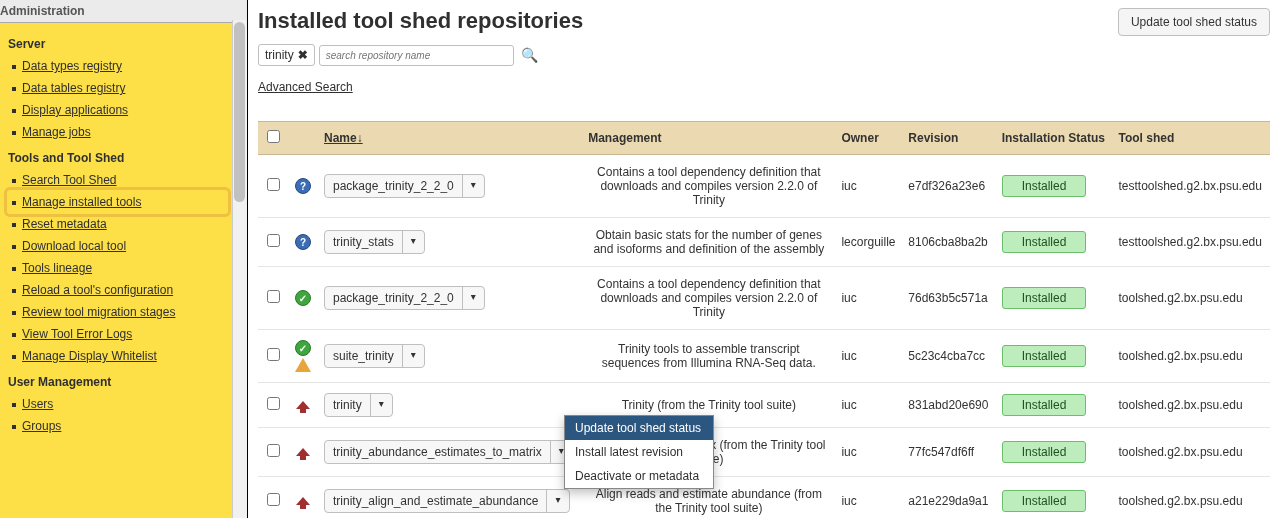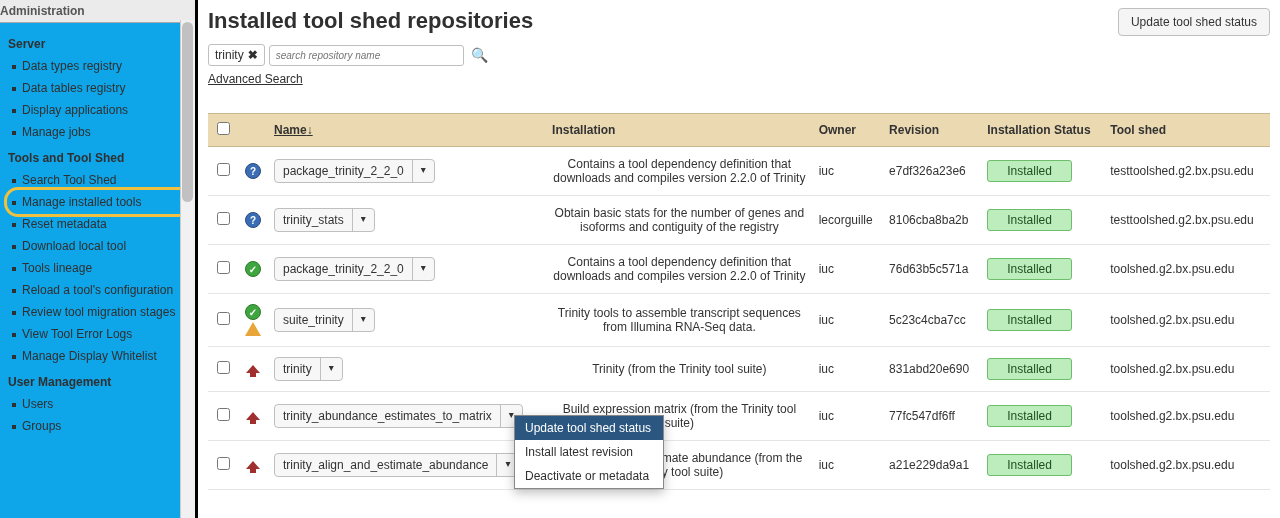--- a/index.html
+++ b/index.html
@@ -5,23 +5,23 @@
 * { box-sizing: border-box; margin: 0; padding: 0; }
 body {
   font-family: Verdana, Geneva, sans-serif;
   font-size: 12px;
   color: #303030;
   background: #fff;
   overflow: hidden;
 }
 .container { display: flex; width: 1280px; height: 518px; }
 .sidebar {
-  width: 198px;
-  background: #0ea5e9;
-  border-right: 3px solid #000000;
+  width: 248px;
+  background: #fde047;
+  border-right: 1px solid #000000;
   position: relative;
   overflow: hidden;
 }
 .sidebar-inner { width: 235px; padding: 0 8px 8px 8px; overflow-y: auto; height: 498px; }
 .sidebar-header {
   background: #ebebeb;
   color: #555;
   font-weight: bold;
   padding: 4px 8px;
   margin: -0px -8px 6px -8px;
@@ -42,26 +42,27 @@
   content: "";
   position: absolute;
   left: 4px;
   top: 10px;
   width: 4px;
   height: 4px;
   background: #303030;
 }
 .sidebar-item a {
   color: #303030;
+  text-decoration: underline;
   cursor: pointer;
 }
 .highlight {
   outline: 3px solid #f0c040;
   outline-offset: 1px;
-  border-radius: 10px;
+  border-radius: 2px;
 }
 .scroll-track {
   position: absolute;
   right: 0; top: 20px; bottom: 0; width: 15px;
   background: #f1f1f1;
   border-left: 1px solid #ccc;
 }
 .scroll-thumb {
   position: absolute;
   right: 2px; top: 2px; width: 11px; height: 180px;
@@ -103,21 +104,21 @@
 .search-input {
   border: 1px solid #bfbfbf;
   border-radius: 3px;
   padding: 4px 6px;
   width: 195px;
   font-size: 10px;
   font-style: italic;
   color: #888;
 }
 .search-icon { font-size: 14px; padding-left: 4px; cursor: pointer; }
-.adv-search { margin-top: 6px; }
+.adv-search { margin-top: 14px; }
 .adv-search a { color: #303030; text-decoration: underline; cursor: pointer; }
 table {
   width: 100%;
   border-collapse: collapse;
   margin-top: 27px;
 }
 thead tr {
   background: #ebd9b2;
   border-top: 1px solid #c8b78f;
   border-bottom: 1px solid #c8b78f;
@@ -266,21 +267,21 @@
       <span class="search-icon">🔍</span>
     </div>
     <div class="adv-search"><a>Advanced Search</a></div>
 
     <table>
       <thead>
         <tr>
           <th class="col-cb"><input type="checkbox" style=""></th>
           <th class="col-status"></th>
           <th><a><span>Name</span><span>↓</span></a></th>
-          <th>Installation</th>
+          <th>Management</th>
           <th>Owner</th>
           <th>Revision</th>
           <th>Installation Status</th>
           <th>Tool shed</th>
         </tr>
       </thead>
       <tbody id="tbody">
           <tr>
             <td class="col-cb"><input type="checkbox" style=""></td>
             <td class="col-status"><span class="stack">
@@ -298,21 +299,21 @@
           </tr>
           <tr>
             <td class="col-cb"><input type="checkbox" style=""></td>
             <td class="col-status"><span class="stack">
                 <span class="icon qmark">?</span>
               </span></td>
             <td><span class="name-btn">
                 <span class="label">trinity_stats</span>
                 <span class="caret">▾</span>
               </span></td>
-            <td class="desc-col">Obtain basic stats for the number of genes and isoforms and contiguity of the registry</td>
+            <td class="desc-col">Obtain basic stats for the number of genes and isoforms and definition of the assembly</td>
             <td>lecorguille</td>
             <td>8106cba8ba2b</td>
             <td><span class="badge-installed">Installed</span></td>
             <td>testtoolshed.g2.bx.psu.edu</td>
           </tr>
           <tr>
             <td class="col-cb"><input type="checkbox" style=""></td>
             <td class="col-status"><span class="stack">
                 <span class="icon ok"></span>
               </span></td>

